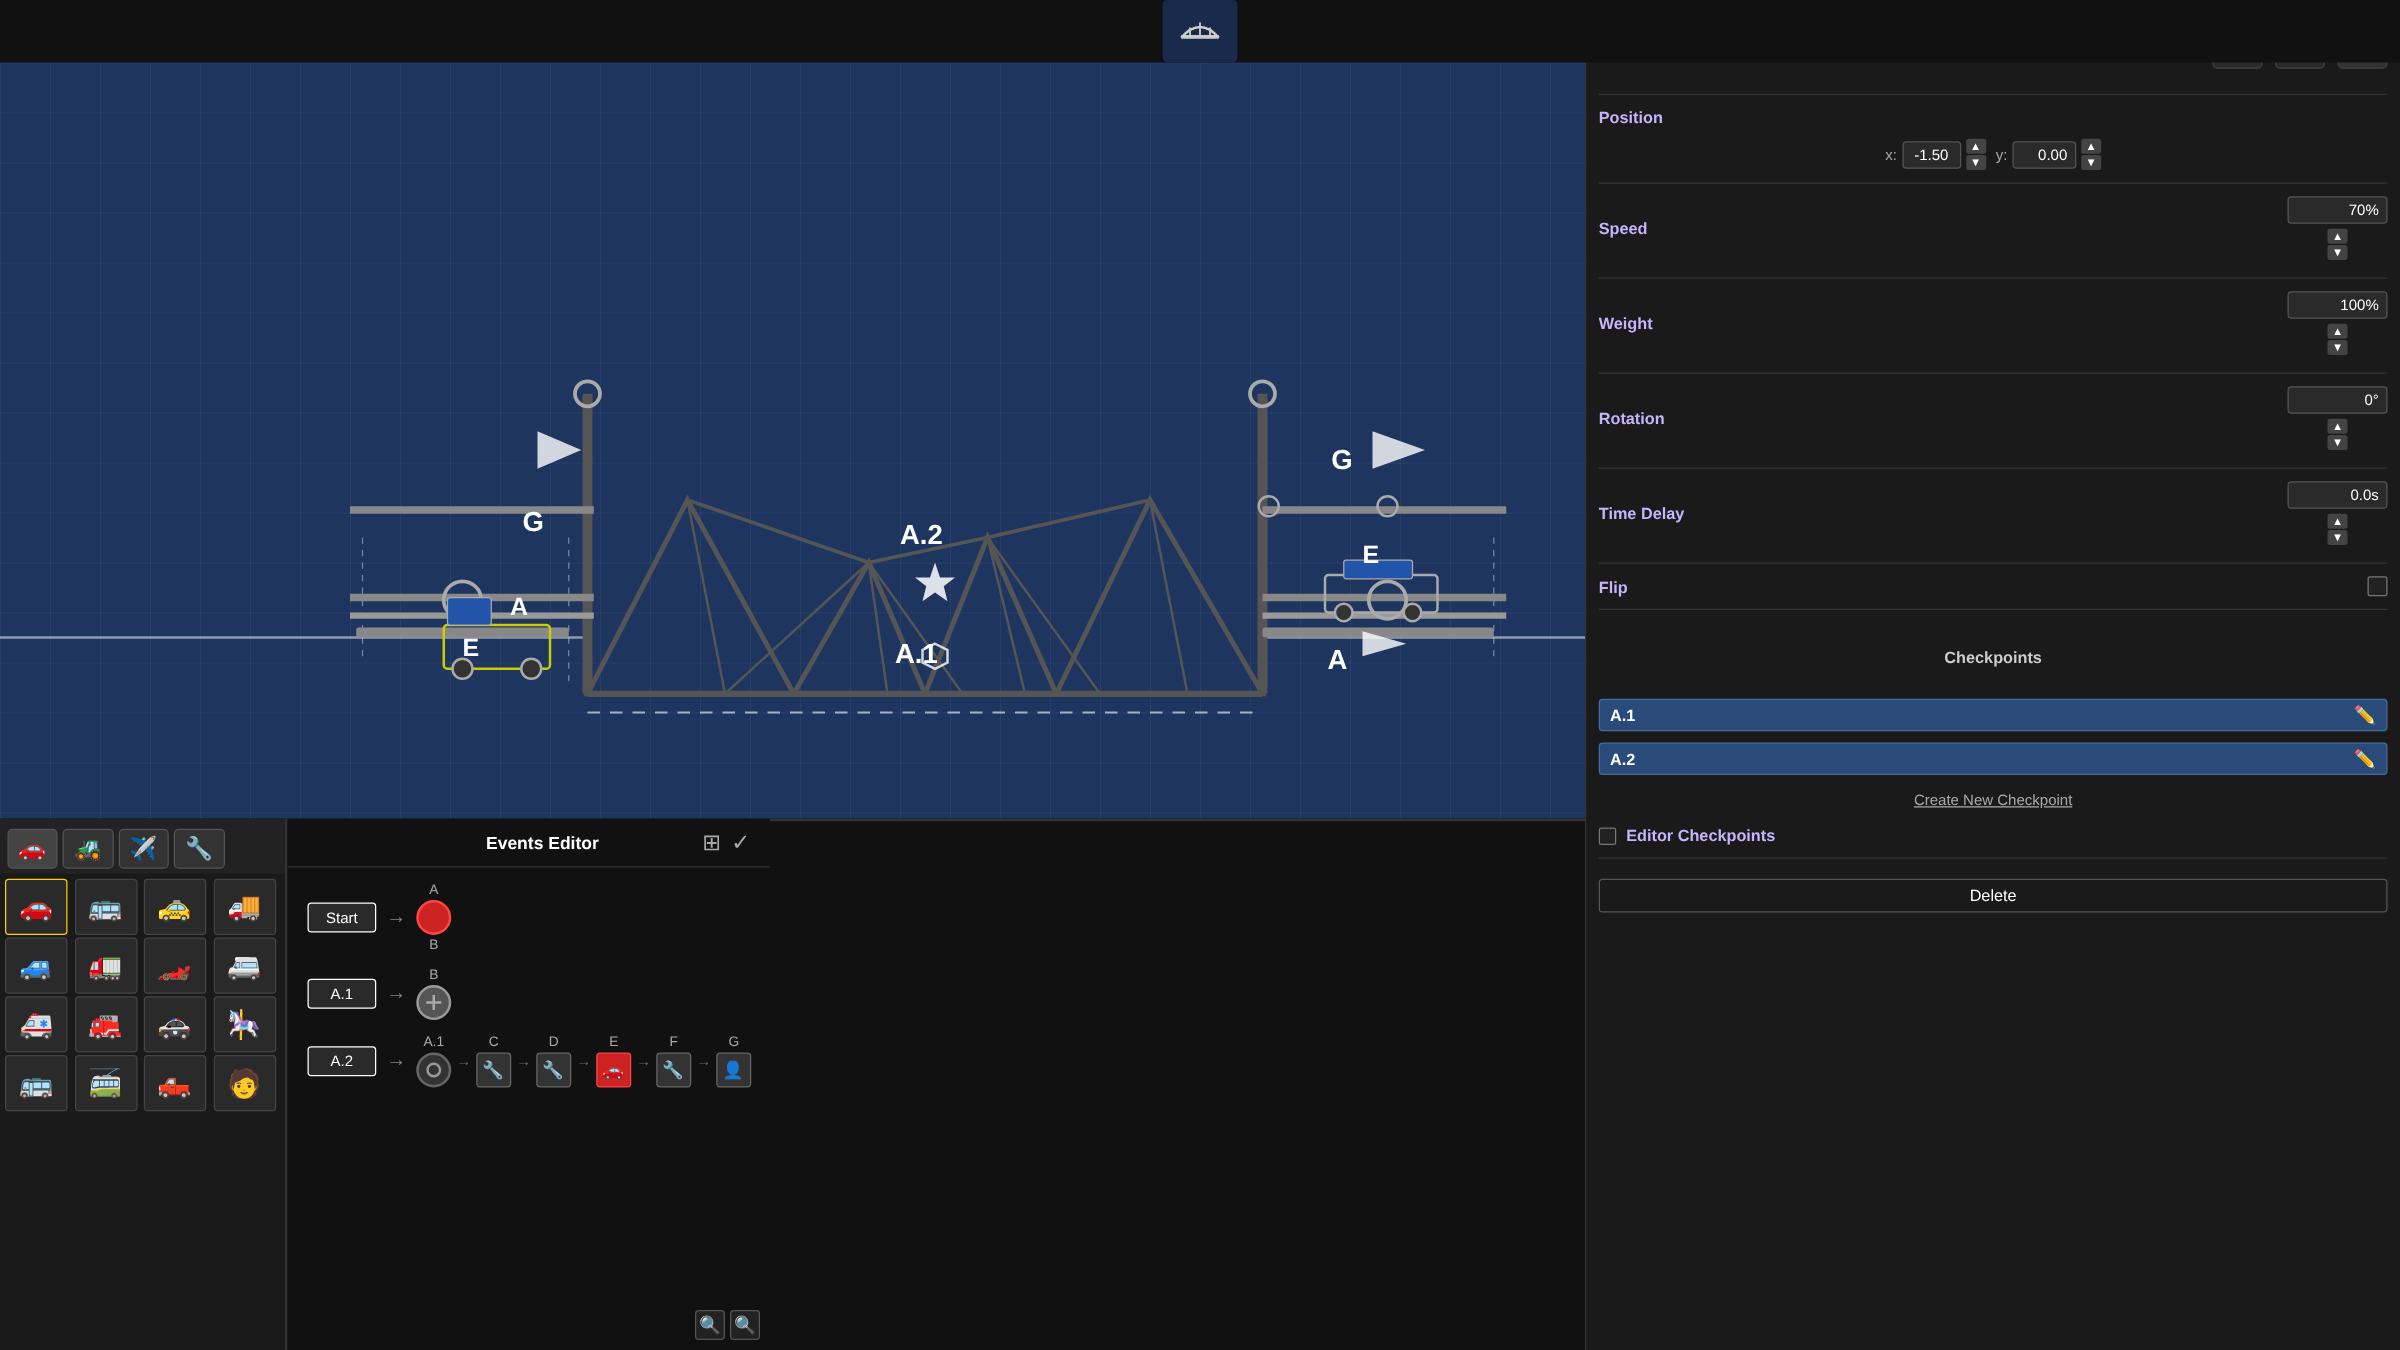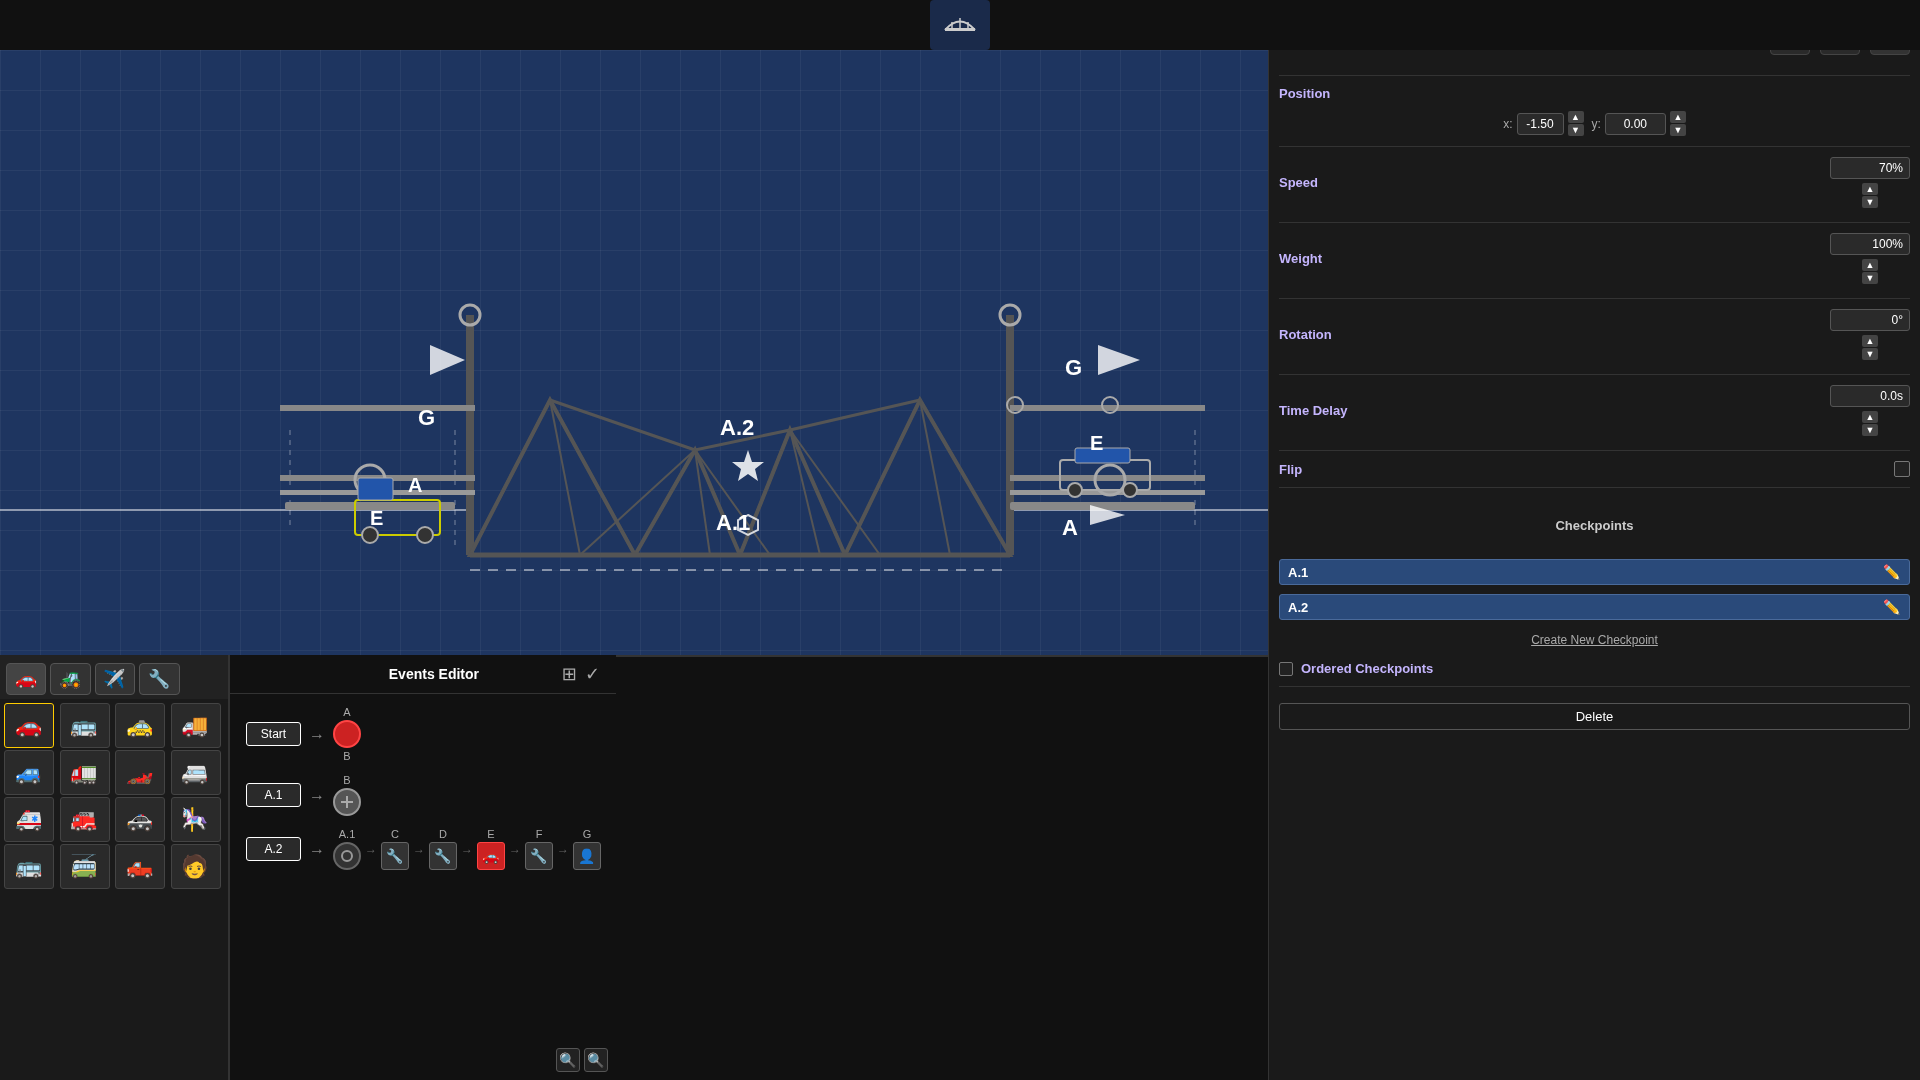--- a/index.html
+++ b/index.html
@@ -614,21 +614,21 @@
     <div class="pos-item">
       <span class="pos-axis">x:</span>
       <input class="prop-input" value="-1.50" style="width: 47px; text-align: center;">
       <div class="prop-stepper">
         <button class="step-btn">▲</button>
         <button class="step-btn">▼</button>
       </div>
     </div>
     <div class="pos-item">
       <span class="pos-axis">y:</span>
-      <input class="prop-input" value="0.00" style="width: 61px; text-align: center;">
+      <input class="prop-input" value="0.00" style="width: 51px;">
       <div class="prop-stepper">
         <button class="step-btn">▲</button>
         <button class="step-btn">▼</button>
       </div>
     </div>
   </div>
 
   <div class="divider"></div>
 
   <div class="prop-row">
@@ -699,21 +699,21 @@
 
   <div class="checkpoint-row">
     <span class="checkpoint-label">A.2</span>
     <button class="checkpoint-edit">✏️</button>
   </div>
 
   <button class="create-checkpoint-btn">Create New Checkpoint</button>
 
   <div class="ordered-row">
     <div class="checkbox"></div>
-    <span class="prop-label">Ordered Checkpoints</span>
+    <span class="prop-label">Editor Checkpoints</span>
   </div>
 
   <div class="divider"></div>
 
   <button class="delete-btn">Delete</button>
 </div>
 
 <div id="bottom-bar" style="top:655px; left:0; width:1268px; height:425px; position:absolute;">
 
   <div id="vehicle-panel">

